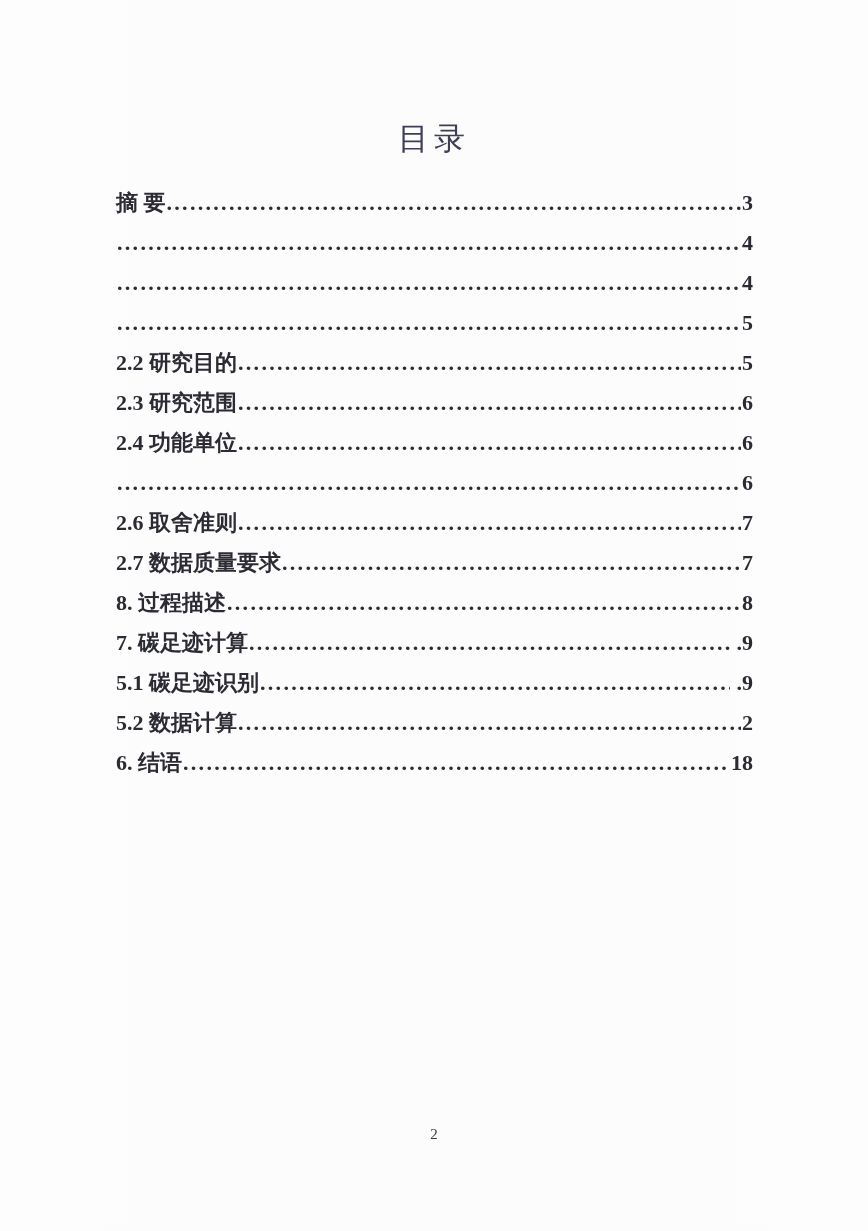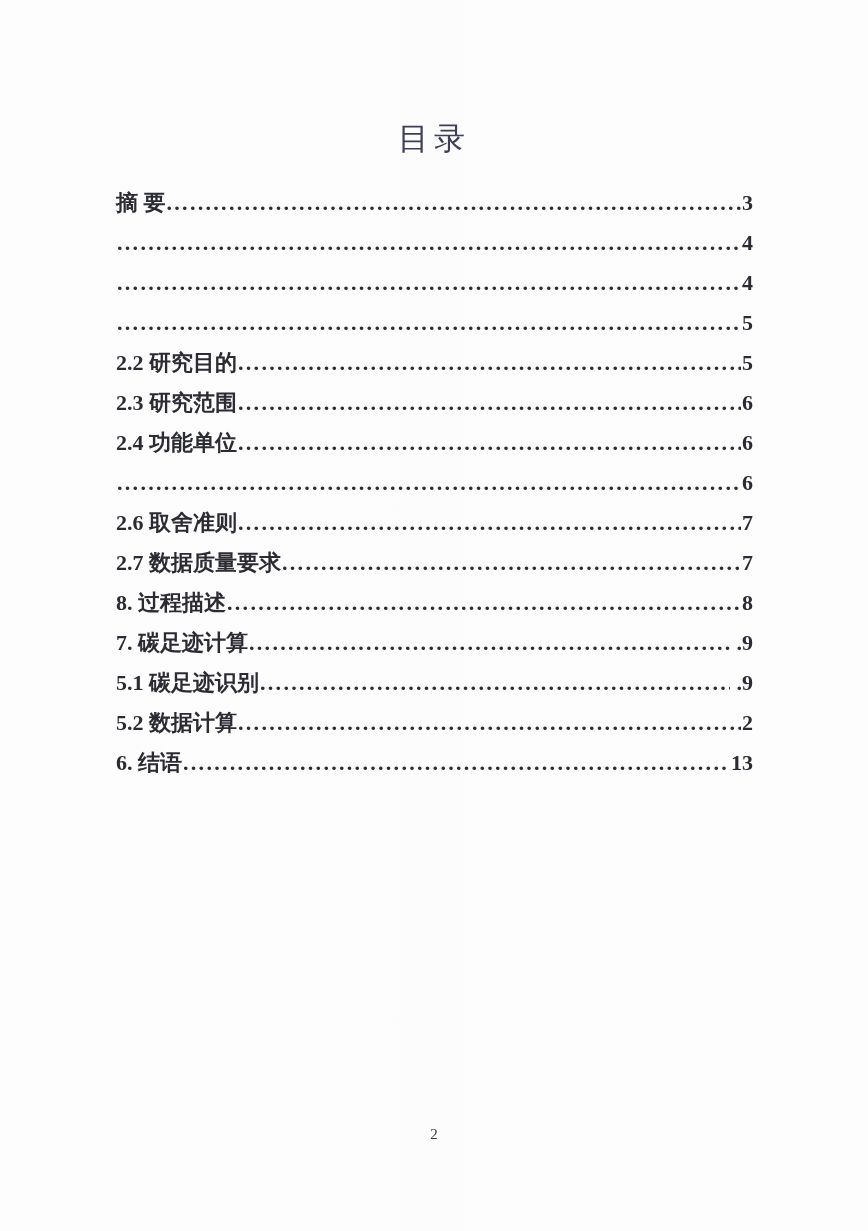--- a/index.html
+++ b/index.html
@@ -147,19 +147,19 @@
     <span class="pnum"> .9</span>
   </div>
       <div class="row">
     <span class="label">5.2 数据计算</span>
     <span class="dots"></span>
     <span class="pnum">2</span>
   </div>
       <div class="row">
     <span class="label">6. 结语</span>
     <span class="dots"></span>
-    <span class="pnum">13</span>
+    <span class="pnum">18</span>
   </div>
     </div>
 
   <div class="footer">2</div>
 
 </div>
 
 </body></html>

